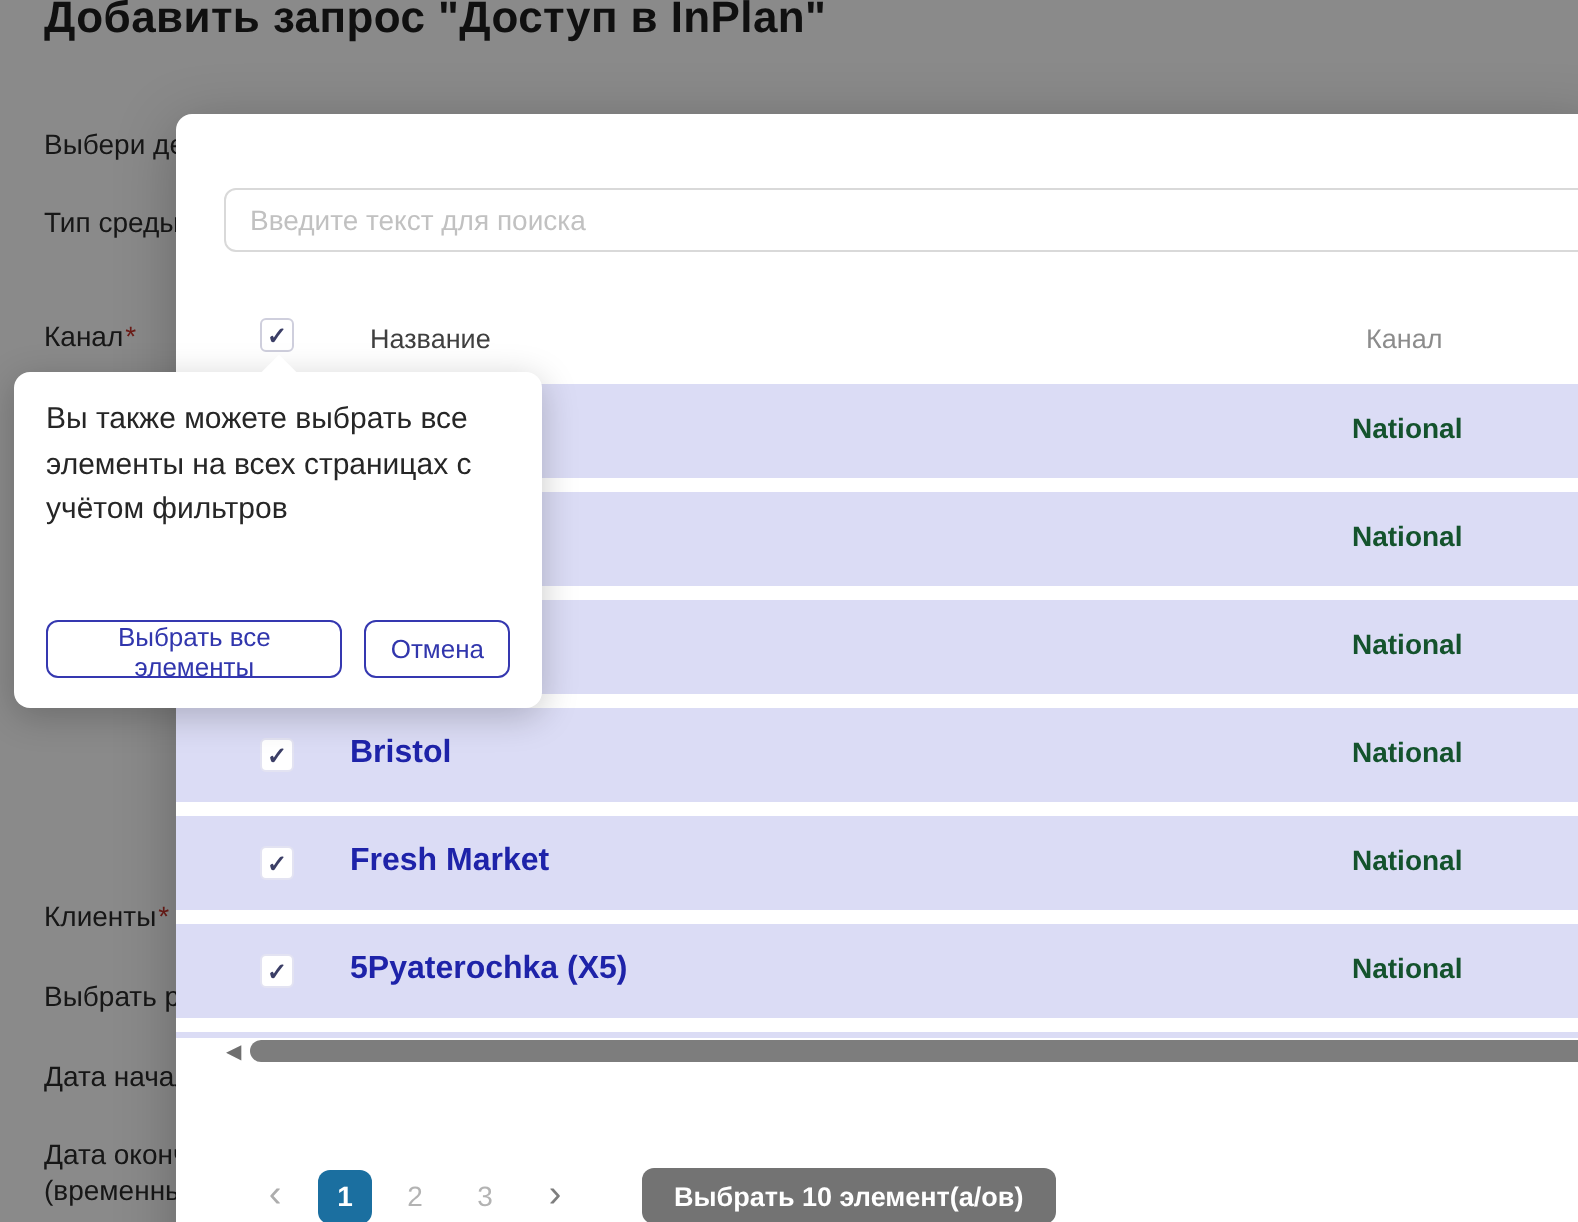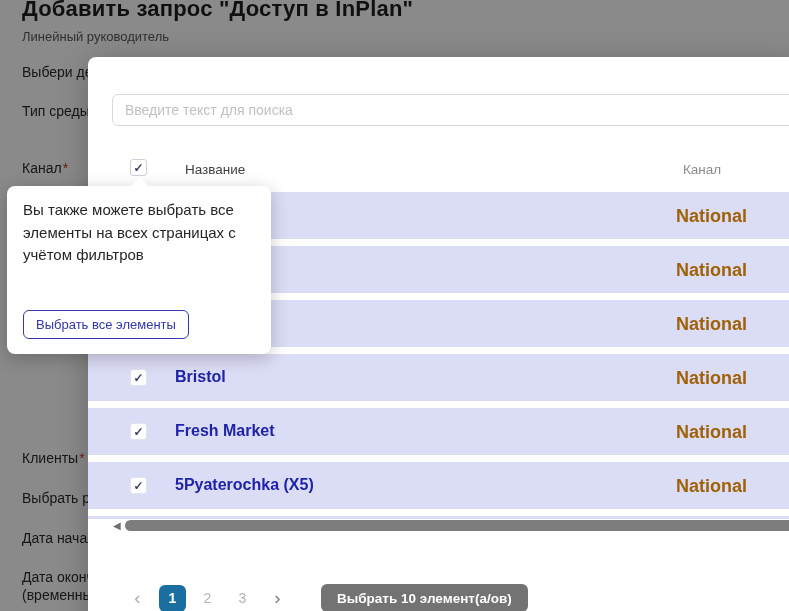--- a/index.html
+++ b/index.html
@@ -31,21 +31,21 @@
 
   .checkbox { width:17px; height:17px; background:#fff; border:1px solid #cfcfdd; border-radius:3px;
               display:flex; align-items:center; justify-content:center; cursor:pointer; }
   .checkbox .mark { font-size:12px; line-height:1; color:#3b3e66; font-weight:700; }
   .thead .checkbox { position:absolute; left:42px; top:9px; }
 
   .rows-viewport { position:absolute; left:0; top:135px; width:712px; height:327px; overflow:hidden; }
   .row { position:relative; width:712px; height:47px; margin-bottom:7px; background:#dbdcf5; }
   .row .checkbox { position:absolute; left:42px; top:15px; border-color:#e3e3f2; }
   .cell-name { position:absolute; left:87px; top:14px; font-size:16px; font-weight:600; color:#1e23a9; }
-  .cell-channel { position:absolute; left:588px; top:14px; font-size:18px; font-weight:600; color:#a16207; }
+  .cell-channel { position:absolute; left:588px; top:14px; font-size:14px; font-weight:600; color:#14532d; }
 
   .hscroll { position:absolute; left:0; top:462px; width:712px; height:14px; }
   .hscroll-arrow { position:absolute; left:25px; top:1px; font-size:10px; color:#6f6f6f; cursor:pointer; }
   .hscroll-thumb { position:absolute; left:37px; top:1px; width:675px; height:11px; background:#7d7d7d;
                    border-radius:6px; cursor:grab; }
 
   .pager { position:absolute; left:36px; top:527px; display:flex; align-items:center; gap:8px; }
   .page-btn { width:27px; height:27px; display:flex; align-items:center; justify-content:center;
               font-size:14px; border-radius:6px; cursor:pointer; }
   .page-prev { color:#adadad; font-size:19px; }
@@ -66,21 +66,20 @@
   .tt-btn { background:#fff; border:1px solid #3538b0; color:#3136ad; border-radius:6px; height:29px;
             padding:0 12px; font-size:13px; cursor:pointer; font-family:"Liberation Sans", sans-serif;margin-top:34px; }
 </style>
 </head>
 <body>
 
 <div class="page">
 
   <div class="bg-form">
     <div class="bg-title">Добавить запрос "Доступ в InPlan"</div>
-    <div class="bg-subtitle">Линейный руководитель</div>
     <div class="bg-label" style="top:64px;">Выбери де</div>
     <div class="bg-label" style="top:103px;">Тип среды</div>
     <div class="bg-label" style="top:160px;"><span>Канал</span><span class="req">*</span></div>
     <div class="bg-label" style="top:450px;"><span>Клиенты</span><span class="req">*</span></div>
     <div class="bg-label" style="top:490px;">Выбрать ро</div>
     <div class="bg-label" style="top:530px;">Дата начал</div>
     <div class="bg-label" style="top:569px;">Дата оконч</div>
     <div class="bg-label" style="top:587px;">(временны</div>
   </div>
 
@@ -157,16 +156,17 @@
       <div class="page-btn page-next">›</div>
       <button class="select-btn">Выбрать 10 элемент(а/ов)</button>
     </div>
   </div>
 
   <div class="tooltip">
     <div class="tooltip-caret"></div>
     <div class="tooltip-text">Вы также можете выбрать все элементы на всех страницах с учётом фильтров</div>
     <div class="tooltip-actions">
       <button class="tt-btn">Выбрать все элементы</button>
+      <button class="tt-btn">Отмена</button>
     </div>
   </div>
 
 </div>
 
 </body></html>

